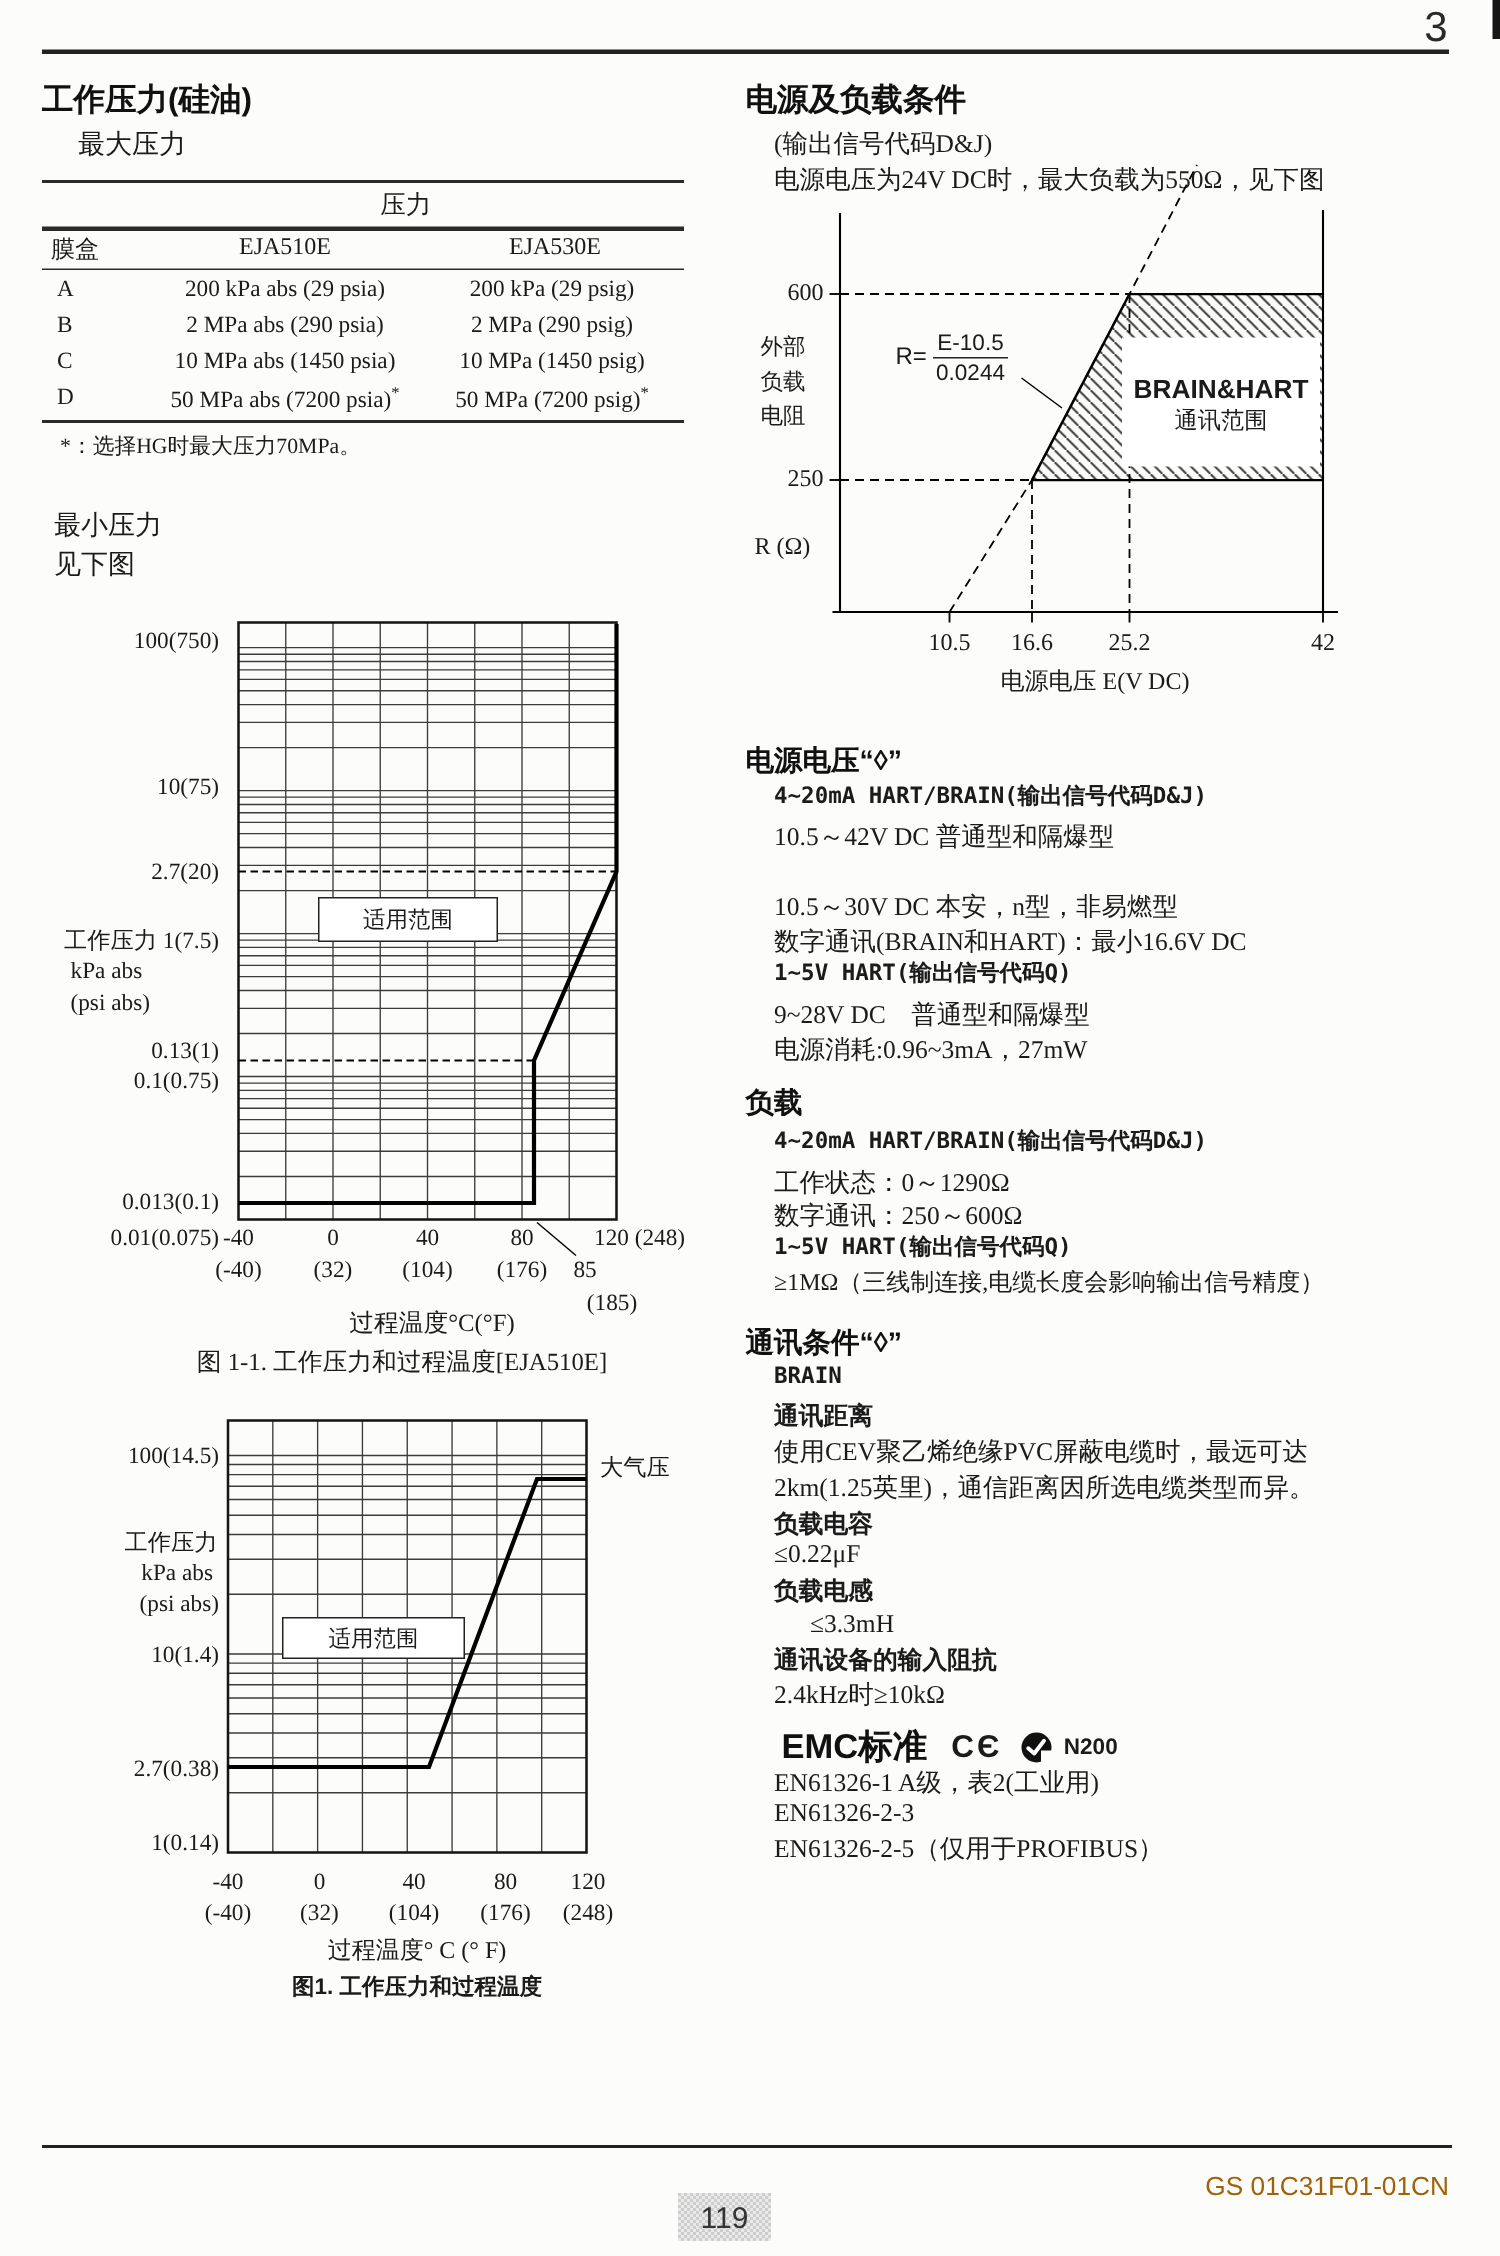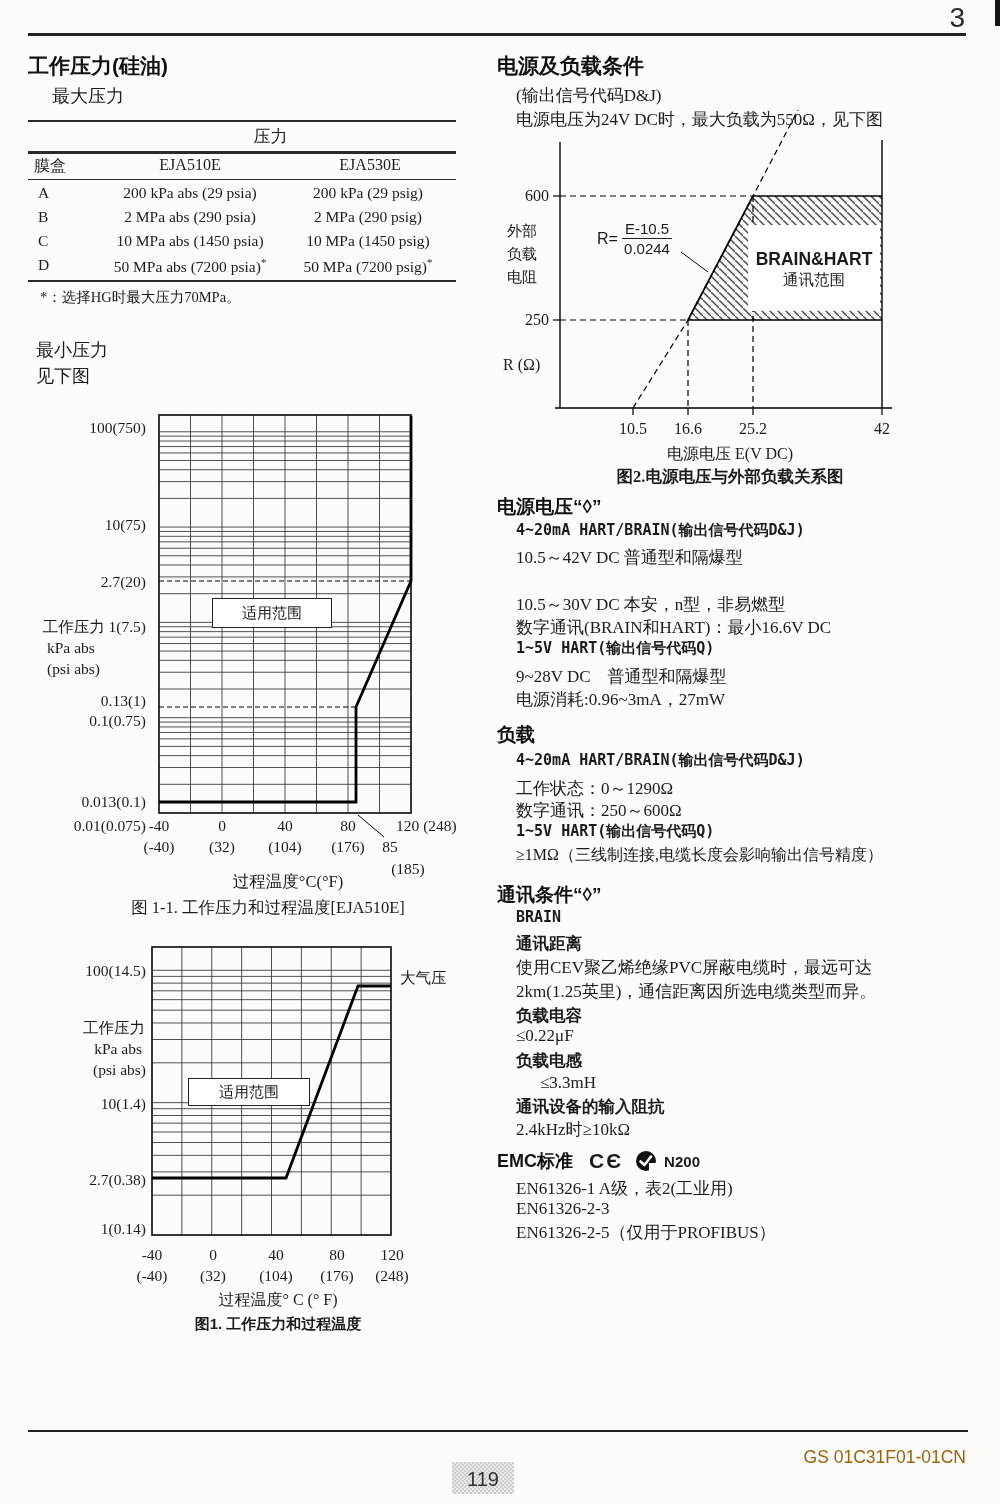--- a/index.html
+++ b/index.html
@@ -259,21 +259,20 @@
     <div class="abs tick-label right-align" style="left:10px;top:251px;width:44px;font-size:16px;">250</div>
     <div class="abs tick-label center" style="left:4px;top:162px;width:46px;font-size:15px;">外部</div>
     <div class="abs tick-label center" style="left:4px;top:185px;width:46px;font-size:15px;">负载</div>
     <div class="abs tick-label center" style="left:4px;top:208px;width:46px;font-size:15px;">电阻</div>
     <div class="abs tick-label" style="left:8px;top:296px;font-size:16px;">R (Ω)</div>
     <div class="abs tick-label center" style="left:113px;top:360px;width:50px;font-size:16px;">10.5</div>
     <div class="abs tick-label center" style="left:168px;top:360px;width:50px;font-size:16px;">16.6</div>
     <div class="abs tick-label center" style="left:233px;top:360px;width:50px;font-size:16px;">25.2</div>
     <div class="abs tick-label center" style="left:362px;top:360px;width:50px;font-size:16px;">42</div>
     <div class="abs tick-label center" style="left:95px;top:384px;width:280px;font-size:16px;">电源电压 E(V DC)</div>
-    <div class="abs center" style="left:65px;top:406px;width:340px;font-size:16.5px;font-weight:bold;white-space:nowrap;">图2.电源电压与外部负载关系图</div>
   </div>
 
   <div class="abs h1" style="left:497px;top:494px;font-size:19px;">电源电压“◊”</div>
   <div class="abs gothic" style="left:516px;top:521px;font-size:15px;white-space:nowrap;">4~20mA HART/BRAIN(输出信号代码D&amp;J)</div>
   <div class="abs body-line" style="left:516px;top:546px;">10.5～42V DC 普通型和隔爆型</div>
   <div class="abs body-line" style="left:516px;top:593px;">10.5～30V DC 本安，n型，非易燃型</div>
   <div class="abs body-line" style="left:516px;top:616px;">数字通讯(BRAIN和HART)：最小16.6V DC</div>
   <div class="abs gothic" style="left:516px;top:639px;font-size:15px;white-space:nowrap;">1~5V HART(输出信号代码Q)</div>
   <div class="abs body-line" style="left:516px;top:665px;">9~28V DC　普通型和隔爆型</div>
   <div class="abs body-line" style="left:516px;top:688px;">电源消耗:0.96~3mA，27mW</div>
@@ -291,21 +290,21 @@
   <div class="abs body-line" style="left:516px;top:956px;">使用CEV聚乙烯绝缘PVC屏蔽电缆时，最远可达</div>
   <div class="abs body-line" style="left:516px;top:980px;">2km(1.25英里)，通信距离因所选电缆类型而异。</div>
   <div class="abs bold" style="left:516px;top:1005px;">负载电容</div>
   <div class="abs body-line" style="left:516px;top:1026px;">≤0.22μF</div>
   <div class="abs bold" style="left:516px;top:1050px;">负载电感</div>
   <div class="abs body-line" style="left:516px;top:1073px;margin-left:24px;">≤3.3mH</div>
   <div class="abs bold" style="left:516px;top:1096px;">通讯设备的输入阻抗</div>
   <div class="abs body-line" style="left:516px;top:1118px;">2.4kHz时≥10kΩ</div>
 
   <div class="abs" style="left:497px;top:1149px;white-space:nowrap;">
-    <span class="h1" style="font-size:18px;vertical-align:middle;">EMC标准</span>
+    <span class="h1" style="font-size:23px;vertical-align:middle;margin-left:24px;">EMC标准</span>
     <span class="sans" style="font-weight:bold;font-size:21px;letter-spacing:2px;margin-left:12px;vertical-align:middle;">CЄ</span>
     <svg width="22" height="22" viewBox="0 0 22 22" style="position:static;vertical-align:middle;margin-left:8px;">
       <circle cx="11" cy="11" r="10" fill="#111"></circle>
       <path d="M5.5 11.5 L9.5 15 L16 6.5" fill="none" stroke="#fff" stroke-width="2.6" stroke-linecap="round" stroke-linejoin="round"></path>
       <rect x="14" y="13" width="8" height="9" fill="#fcfcfb"></rect>
     </svg>
     <span class="sans" style="font-weight:bold;font-size:15px;vertical-align:middle;margin-left:3px;">N200</span>
   </div>
   <div class="abs body-line" style="left:516px;top:1177px;">EN61326-1 A级，表2(工业用)</div>
   <div class="abs body-line" style="left:516px;top:1199px;">EN61326-2-3</div>

